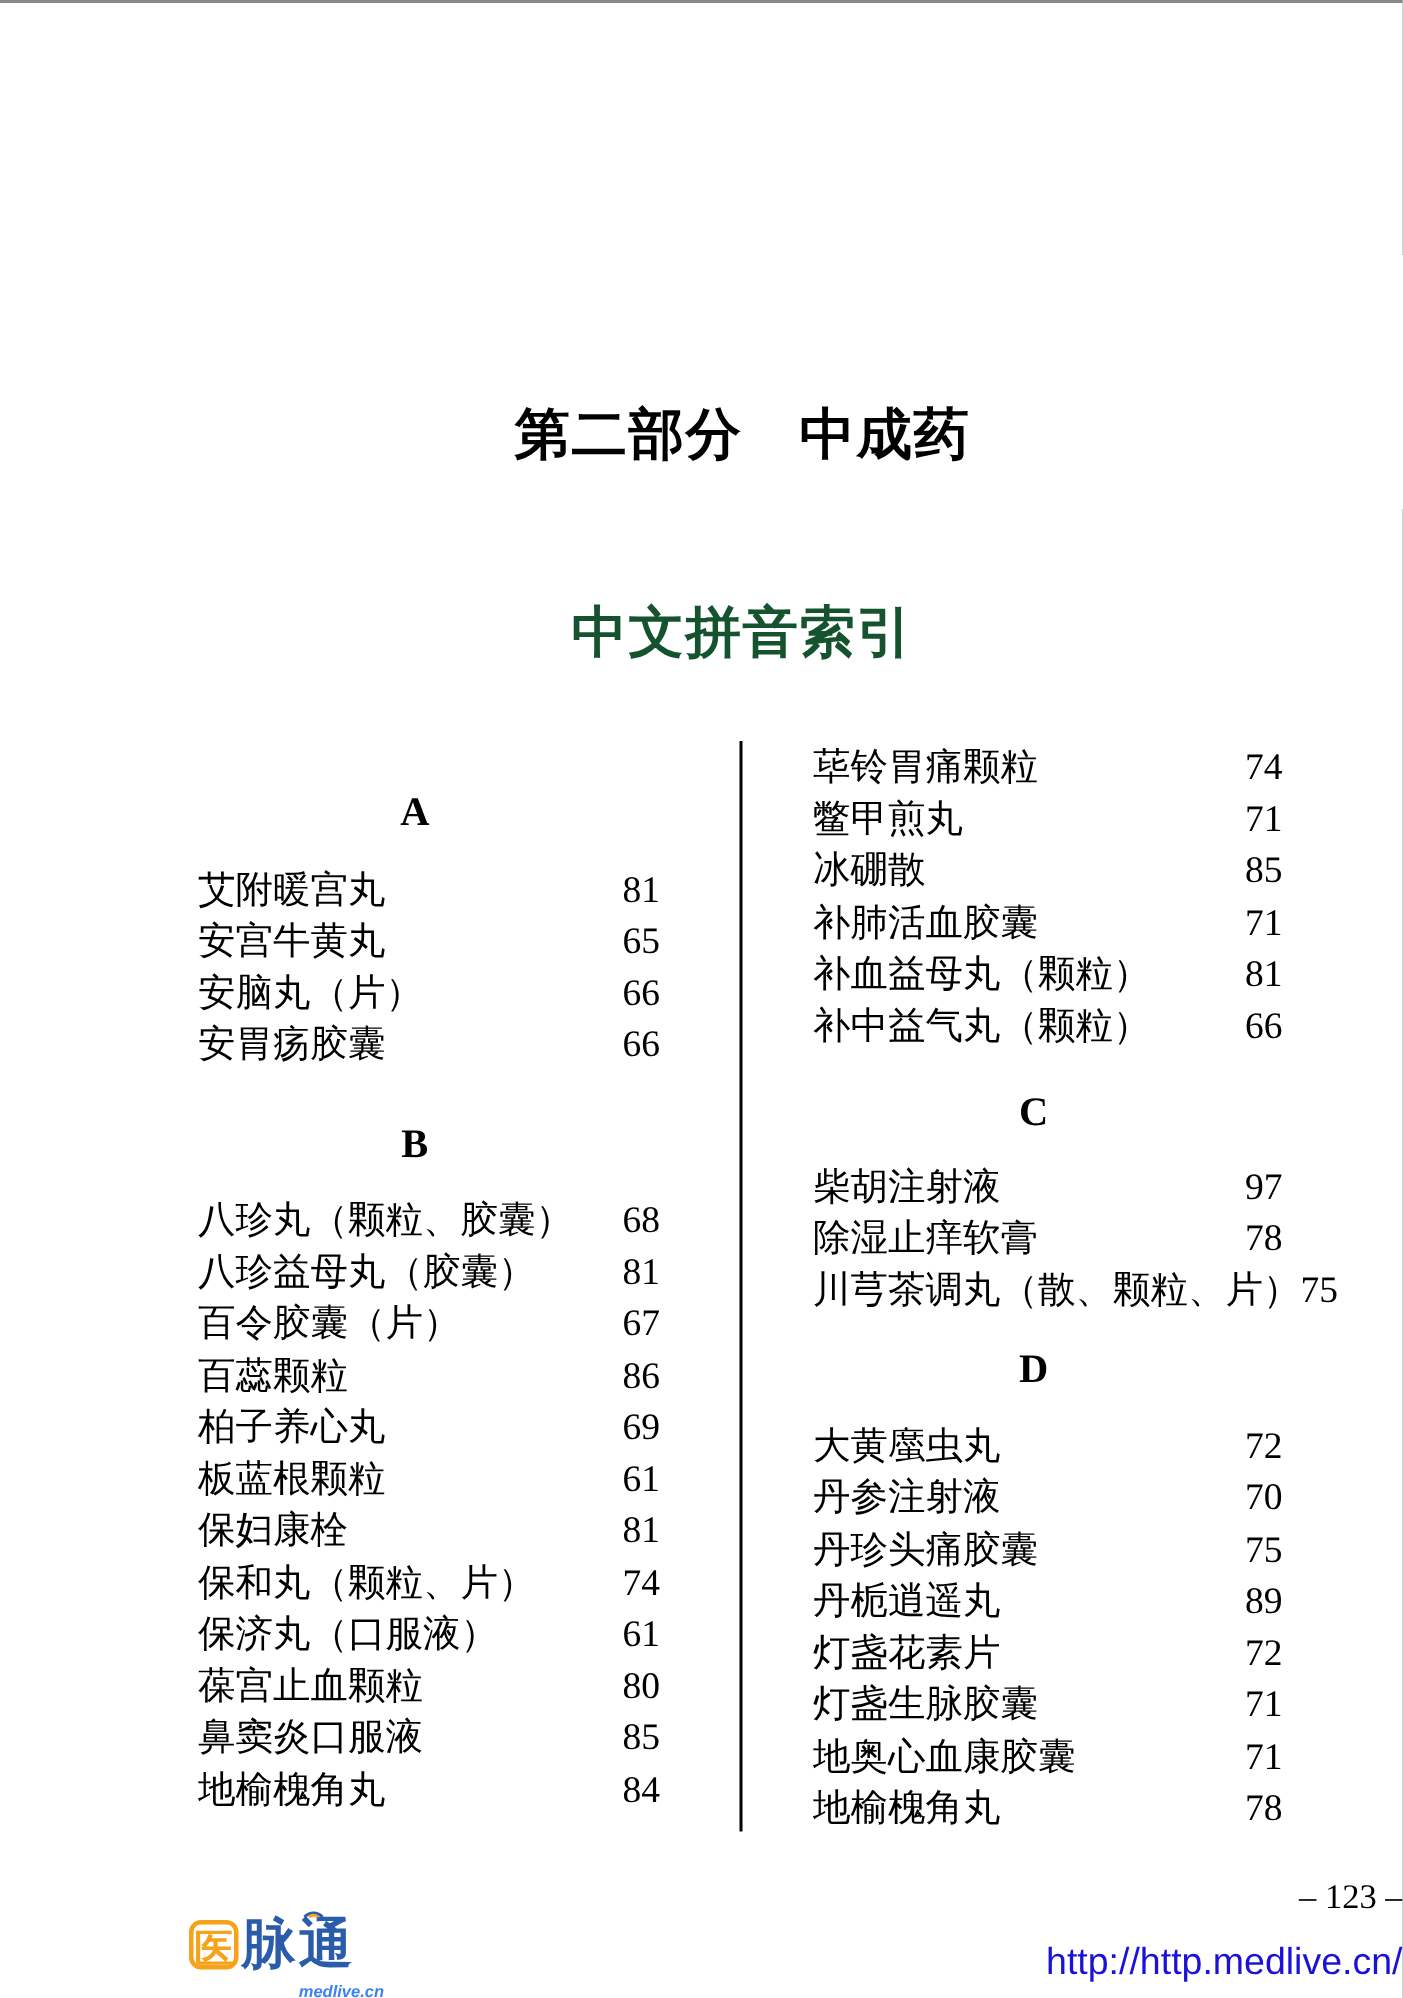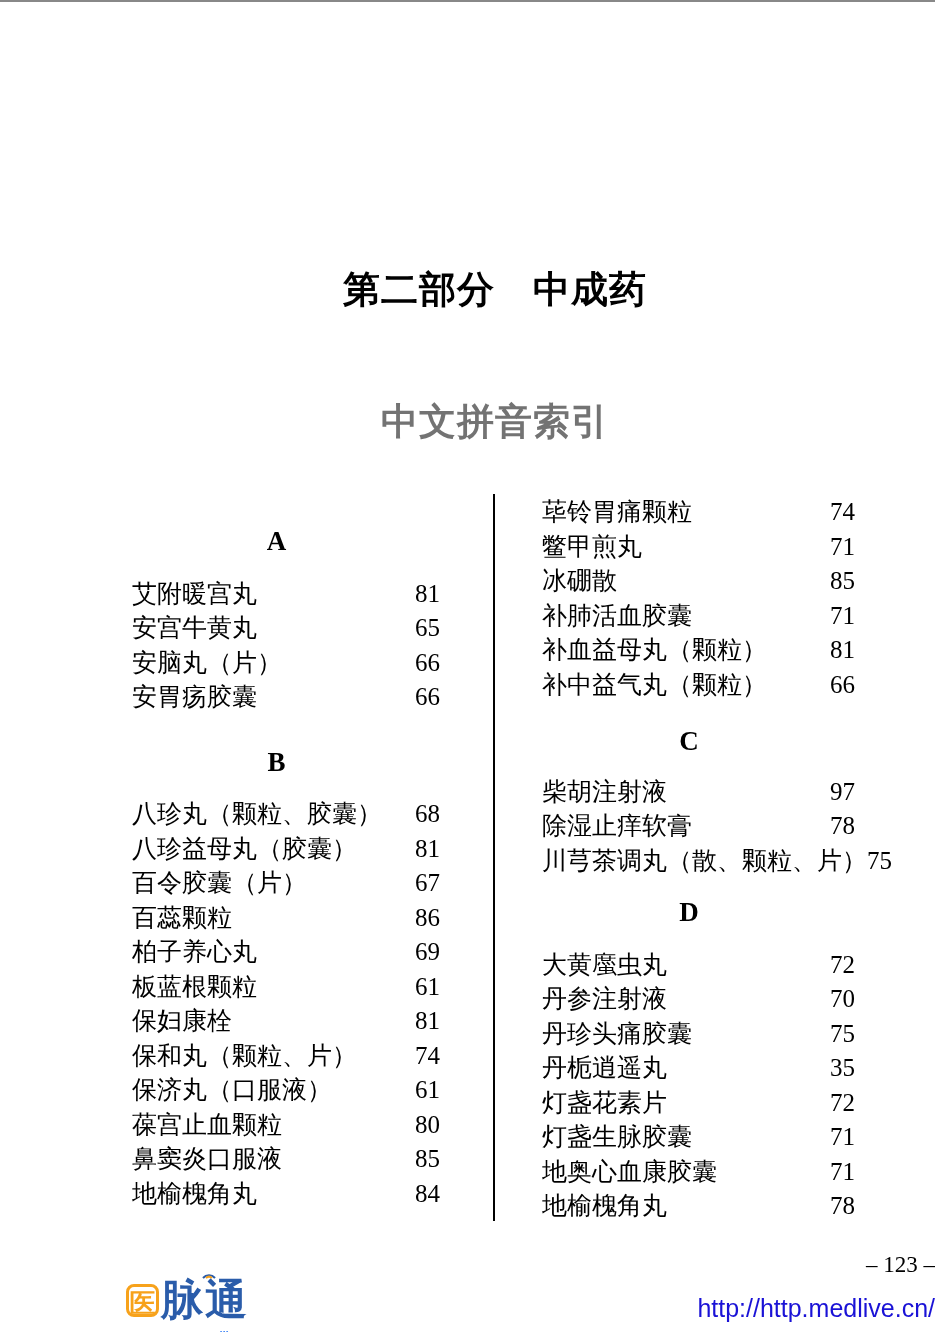--- a/index.html
+++ b/index.html
@@ -29,21 +29,21 @@
   }
   .index-title {
     position: absolute;
     left: 55px; top: 364px;
     width: 880px;
     text-align: center;
     font-family: "Liberation Sans", "DejaVu Sans", sans-serif;
     font-weight: 700;
     font-size: 37px;
     letter-spacing: 1px;
-    color: #737373;
+    color: #14532d;
   }
 
   
   .col-divider {
     position: absolute;
     left: 493px; top: 492px;
     width: 2px; height: 727px;
     background: #000;
   }
 
@@ -104,21 +104,21 @@
     font-family: "Liberation Sans", "DejaVu Sans", sans-serif;
     font-weight: 700;
     font-size: 26px;
     line-height: 33px;
     text-align: center;
     box-sizing: border-box;
   }
   .logo-rest {
     font-family: "Liberation Sans", "DejaVu Sans", sans-serif;
     font-weight: 700;
-    font-size: 42px;
+    font-size: 36px;
     color: #2a5caa;
     margin-left: 2px;
     letter-spacing: 2px;
   }
   .logo-signal { position: absolute; left: 74px; top: -6px; }
   .logo-domain {
     font-family: Liberation Sans, sans-serif;
     font-style: italic;
     font-weight: 700;
     font-size: 11px;
@@ -271,21 +271,21 @@
         <div class="entry">
           <span class="entry-name">丹参注射液</span>
           <span class="entry-page">70</span>
         </div>
         <div class="entry">
           <span class="entry-name">丹珍头痛胶囊</span>
           <span class="entry-page">75</span>
         </div>
         <div class="entry">
           <span class="entry-name">丹栀逍遥丸</span>
-          <span class="entry-page">35</span>
+          <span class="entry-page">89</span>
         </div>
         <div class="entry">
           <span class="entry-name">灯盏花素片</span>
           <span class="entry-page">72</span>
         </div>
         <div class="entry">
           <span class="entry-name">灯盏生脉胶囊</span>
           <span class="entry-page">71</span>
         </div>
         <div class="entry">

